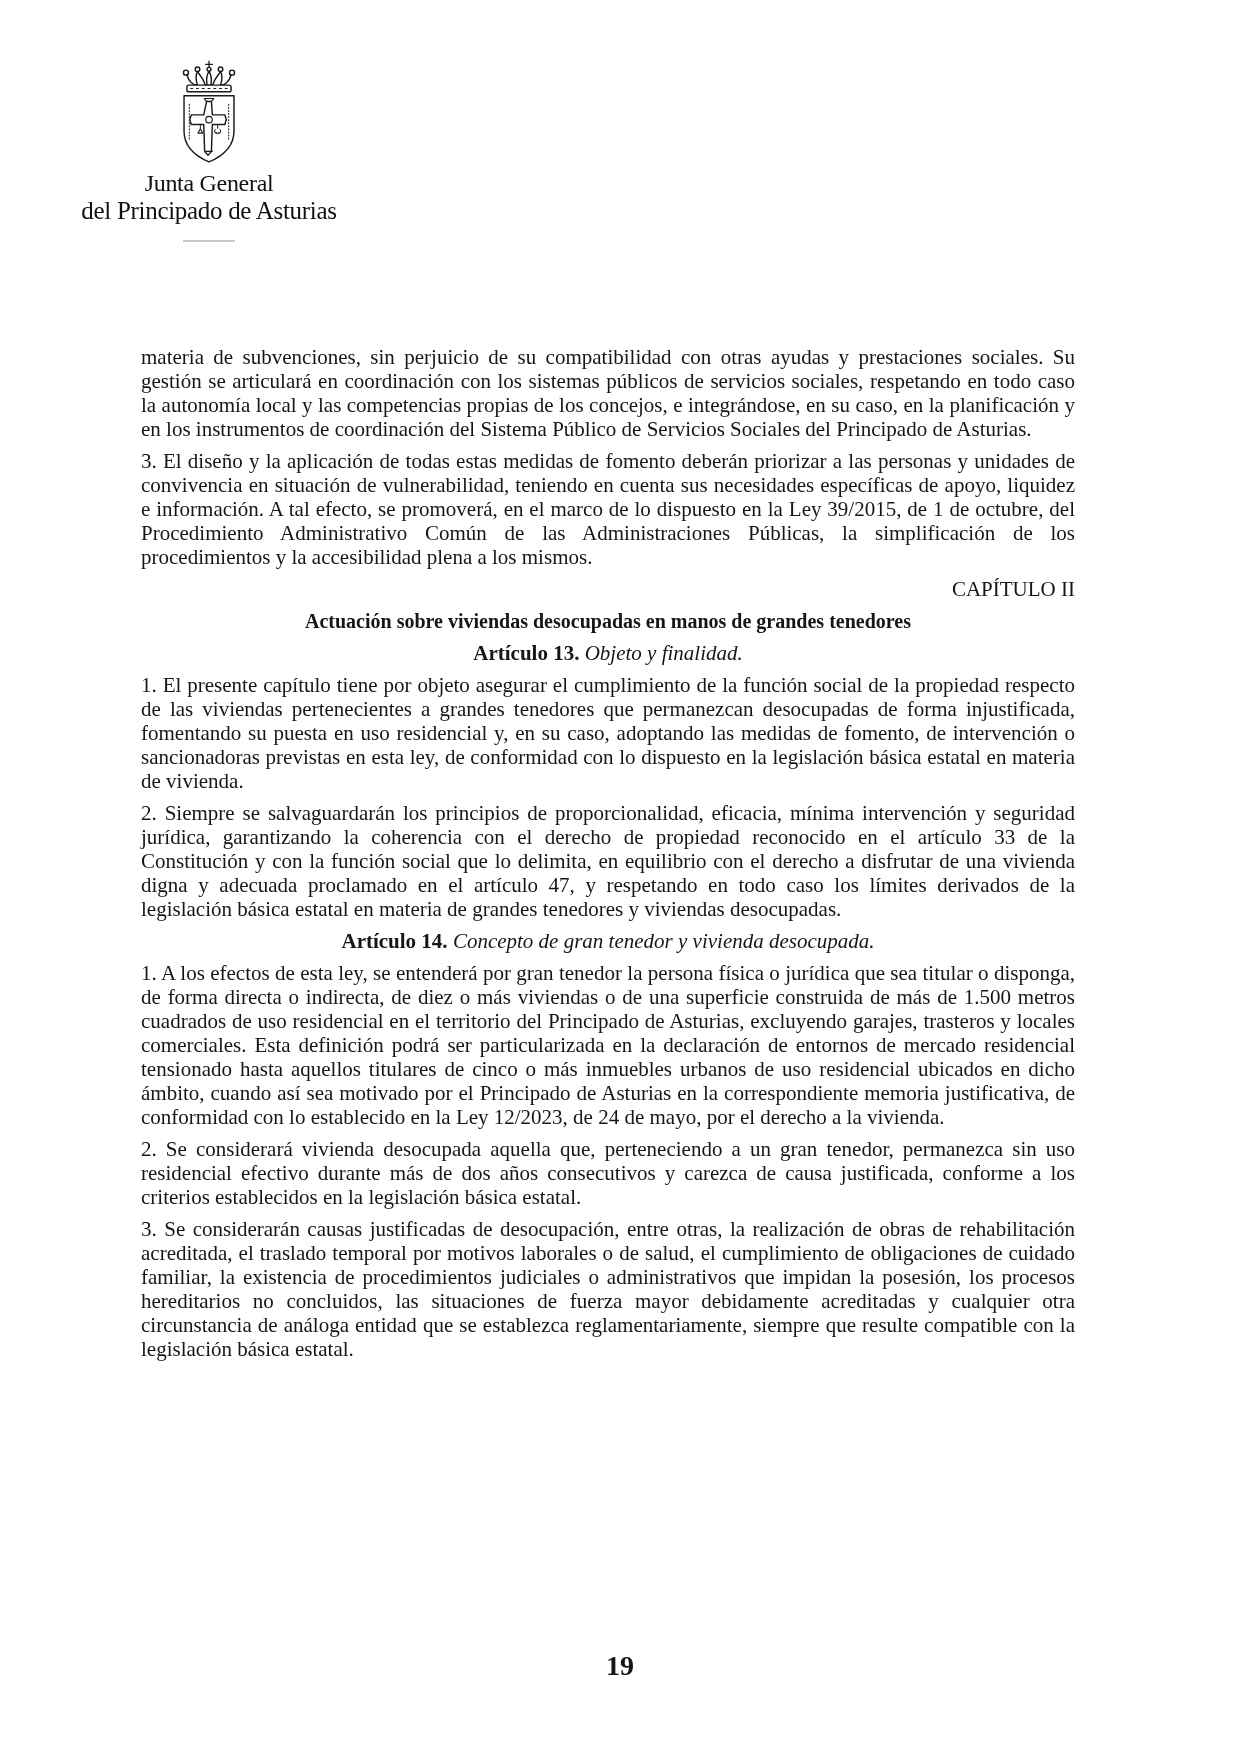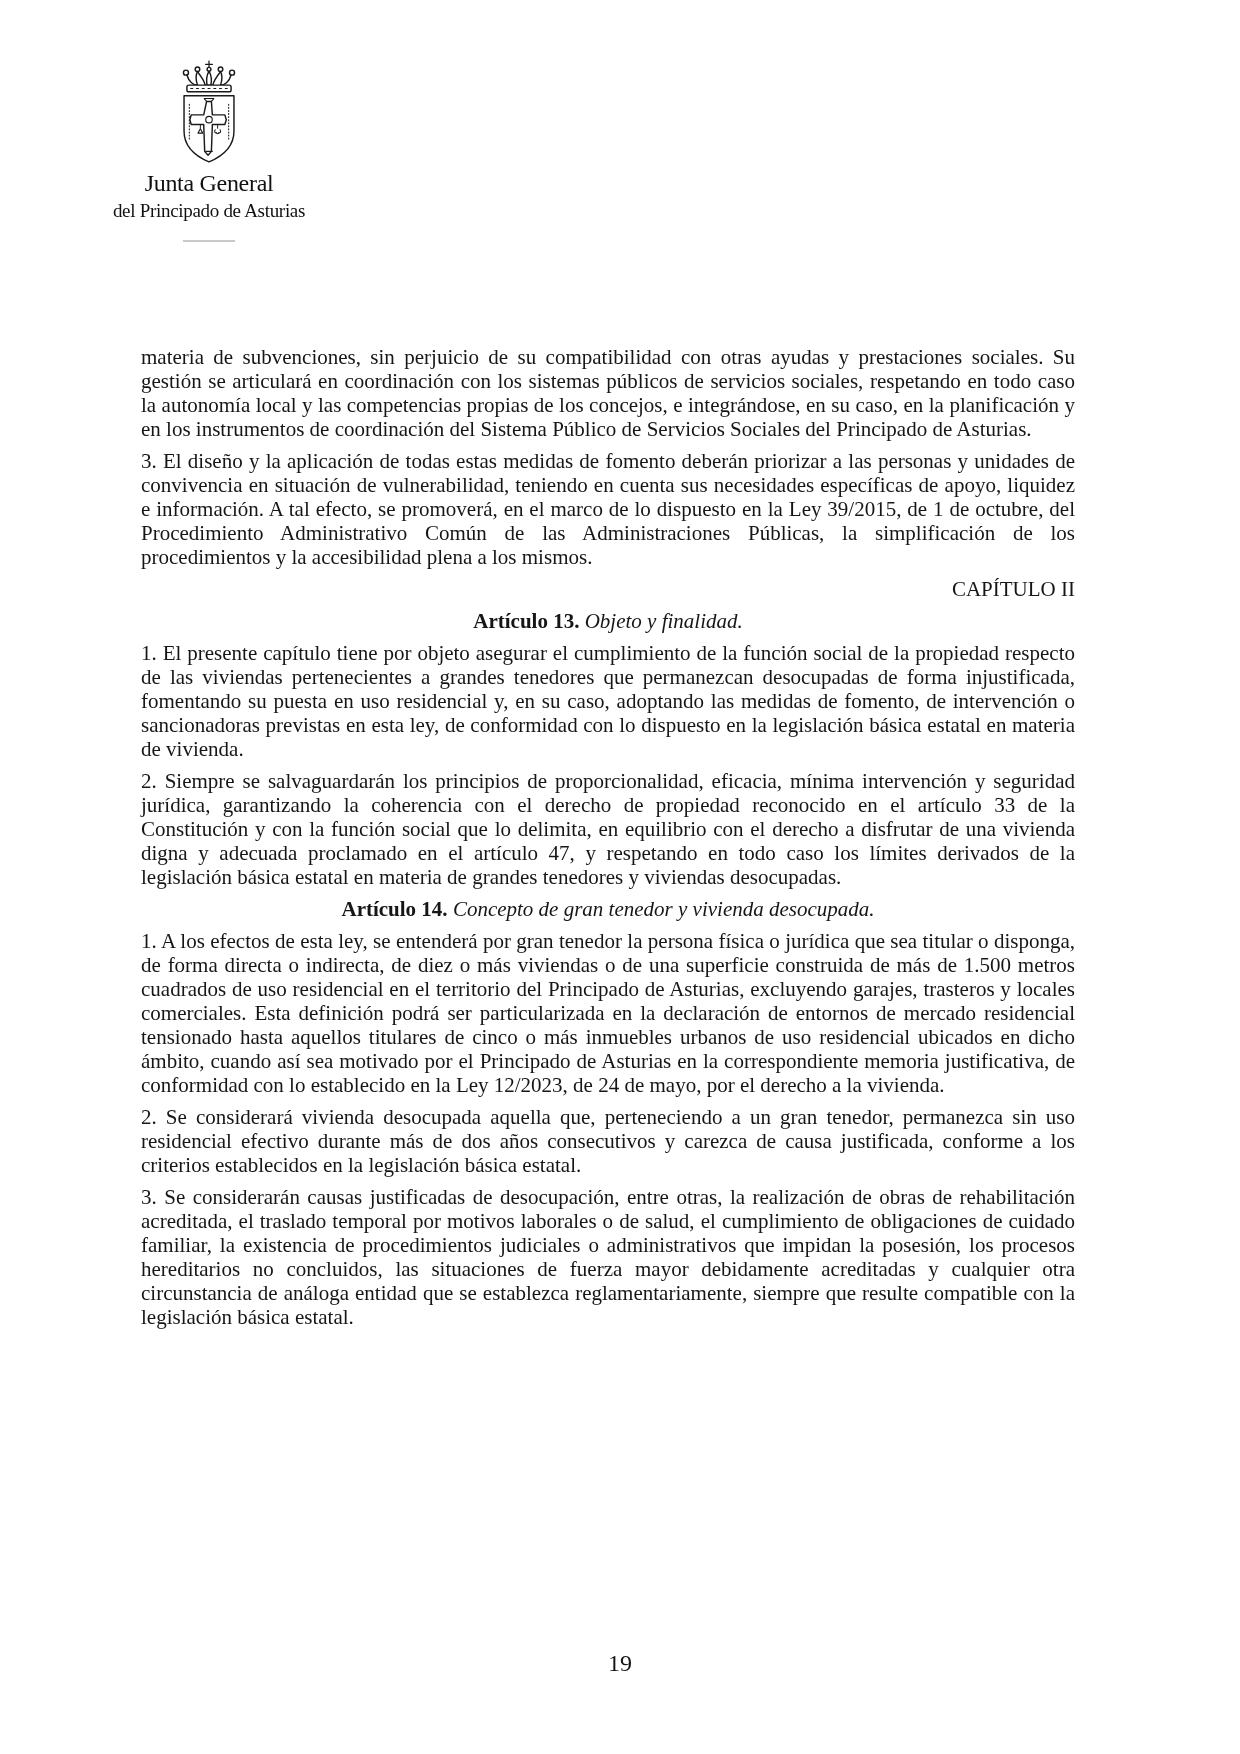--- a/index.html
+++ b/index.html
@@ -23,21 +23,21 @@
   }
   .crest { display: block; margin: 0 auto 2px auto; }
   .logo-line1 {
     font-size: 24px;
     line-height: 27px;
     letter-spacing: -0.3px;
     color: #111111;
     white-space: nowrap;
   }
   .logo-line2 {
-    font-size: 19px;
+    font-size: 25px;
     line-height: 27px;
     letter-spacing: -0.3px;
     color: #111111;
     white-space: nowrap;
   }
   .logo-divider {
     width: 52px;
     height: 2px;
     background: #c9c9c9;
     margin: 16px auto 0 auto;
@@ -69,22 +69,23 @@
   .article-heading strong { font-weight: bold; }
   .article-heading em { font-style: italic; }
 
   
   .page-footer {
     position: absolute;
     left: 0;
     top: 1650px;
     width: 1240px;
     text-align: center;
-    font-size: 24px;
+    font-size: 28px;
     color: #161616;
+    font-weight: bold;
   }
 </style>
 </head>
 <body>
 
 <div class="page">
 
   <header>
     <div class="logo-block">
       <svg class="crest" width="96" height="112" viewBox="0 0 100 116" aria-hidden="true">
@@ -123,20 +124,21 @@
       <div class="logo-line1">Junta General</div>
       <div class="logo-line2">del Principado de Asturias</div>
       <div class="logo-divider"></div>
     </div>
   </header>
 
   <main class="content">
       <p class="body-par">materia de subvenciones, sin perjuicio de su compatibilidad con otras ayudas y prestaciones sociales. Su gestión se articulará en coordinación con los sistemas públicos de servicios sociales, respetando en todo caso la autonomía local y las competencias propias de los concejos, e integrándose, en su caso, en la planificación y en los instrumentos de coordinación del Sistema Público de Servicios Sociales del Principado de Asturias.</p>
       <p class="body-par">3. El diseño y la aplicación de todas estas medidas de fomento deberán priorizar a las personas y unidades de convivencia en situación de vulnerabilidad, teniendo en cuenta sus necesidades específicas de apoyo, liquidez e información. A tal efecto, se promoverá, en el marco de lo dispuesto en la Ley 39/2015, de 1 de octubre, del Procedimiento Administrativo Común de las Administraciones Públicas, la simplificación de los procedimientos y la accesibilidad plena a los mismos.</p>
       <p class="chapter-label">CAPÍTULO II</p>
+      <p class="chapter-title">Actuación sobre viviendas desocupadas en manos de grandes tenedores</p>
       <p class="article-heading"><strong>Artículo 13.</strong> <em>Objeto y finalidad.</em></p>
       <p class="body-par">1. El presente capítulo tiene por objeto asegurar el cumplimiento de la función social de la propiedad respecto de las viviendas pertenecientes a grandes tenedores que permanezcan desocupadas de forma injustificada, fomentando su puesta en uso residencial y, en su caso, adoptando las medidas de fomento, de intervención o sancionadoras previstas en esta ley, de conformidad con lo dispuesto en la legislación básica estatal en materia de vivienda.</p>
       <p class="body-par">2. Siempre se salvaguardarán los principios de proporcionalidad, eficacia, mínima intervención y seguridad jurídica, garantizando la coherencia con el derecho de propiedad reconocido en el artículo 33 de la Constitución y con la función social que lo delimita, en equilibrio con el derecho a disfrutar de una vivienda digna y adecuada proclamado en el artículo 47, y respetando en todo caso los límites derivados de la legislación básica estatal en materia de grandes tenedores y viviendas desocupadas.</p>
       <p class="article-heading"><strong>Artículo 14.</strong> <em>Concepto de gran tenedor y vivienda desocupada.</em></p>
       <p class="body-par">1. A los efectos de esta ley, se entenderá por gran tenedor la persona física o jurídica que sea titular o disponga, de forma directa o indirecta, de diez o más viviendas o de una superficie construida de más de 1.500 metros cuadrados de uso residencial en el territorio del Principado de Asturias, excluyendo garajes, trasteros y locales comerciales. Esta definición podrá ser particularizada en la declaración de entornos de mercado residencial tensionado hasta aquellos titulares de cinco o más inmuebles urbanos de uso residencial ubicados en dicho ámbito, cuando así sea motivado por el Principado de Asturias en la correspondiente memoria justificativa, de conformidad con lo establecido en la Ley 12/2023, de 24 de mayo, por el derecho a la vivienda.</p>
       <p class="body-par">2. Se considerará vivienda desocupada aquella que, perteneciendo a un gran tenedor, permanezca sin uso residencial efectivo durante más de dos años consecutivos y carezca de causa justificada, conforme a los criterios establecidos en la legislación básica estatal.</p>
       <p class="body-par">3. Se considerarán causas justificadas de desocupación, entre otras, la realización de obras de rehabilitación acreditada, el traslado temporal por motivos laborales o de salud, el cumplimiento de obligaciones de cuidado familiar, la existencia de procedimientos judiciales o administrativos que impidan la posesión, los procesos hereditarios no concluidos, las situaciones de fuerza mayor debidamente acreditadas y cualquier otra circunstancia de análoga entidad que se establezca reglamentariamente, siempre que resulte compatible con la legislación básica estatal.</p>
     </main>
 
   <footer class="page-footer">

